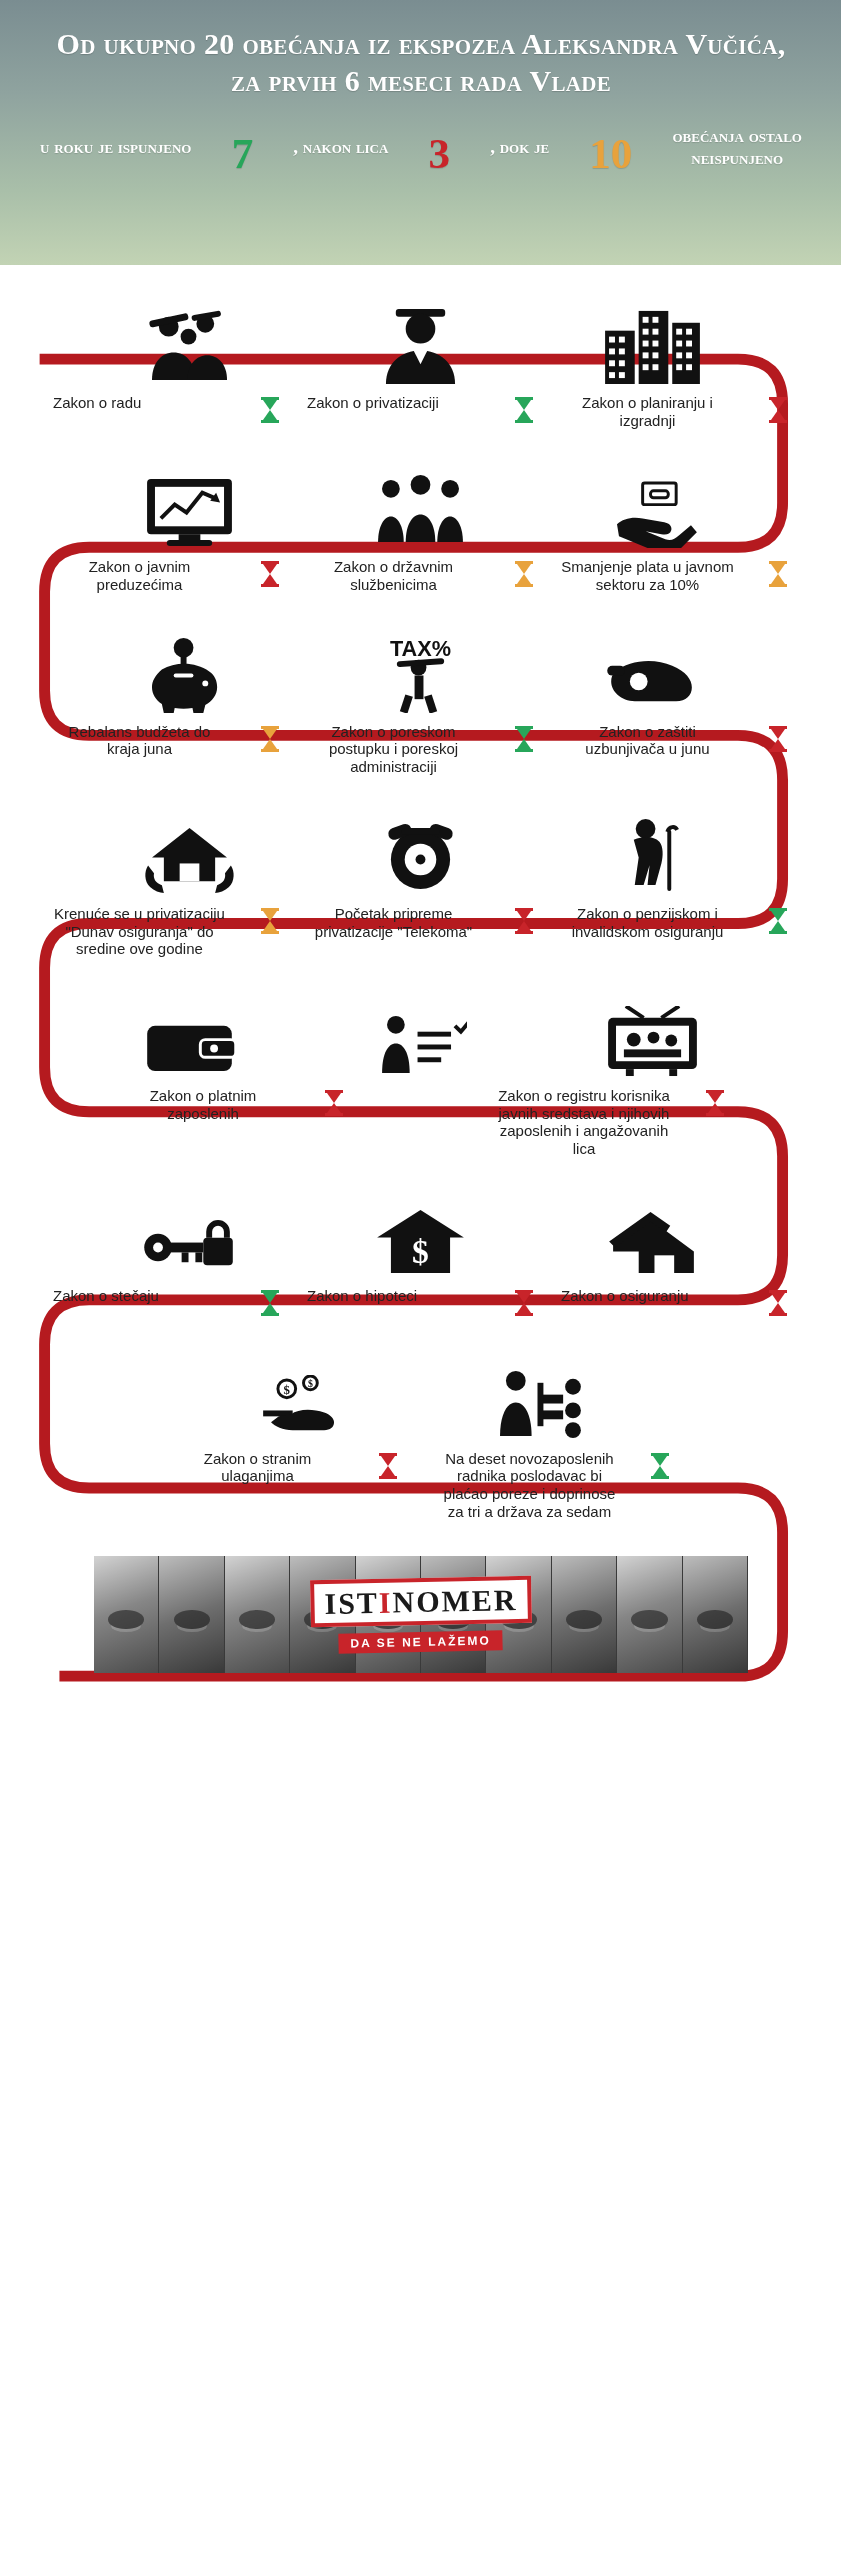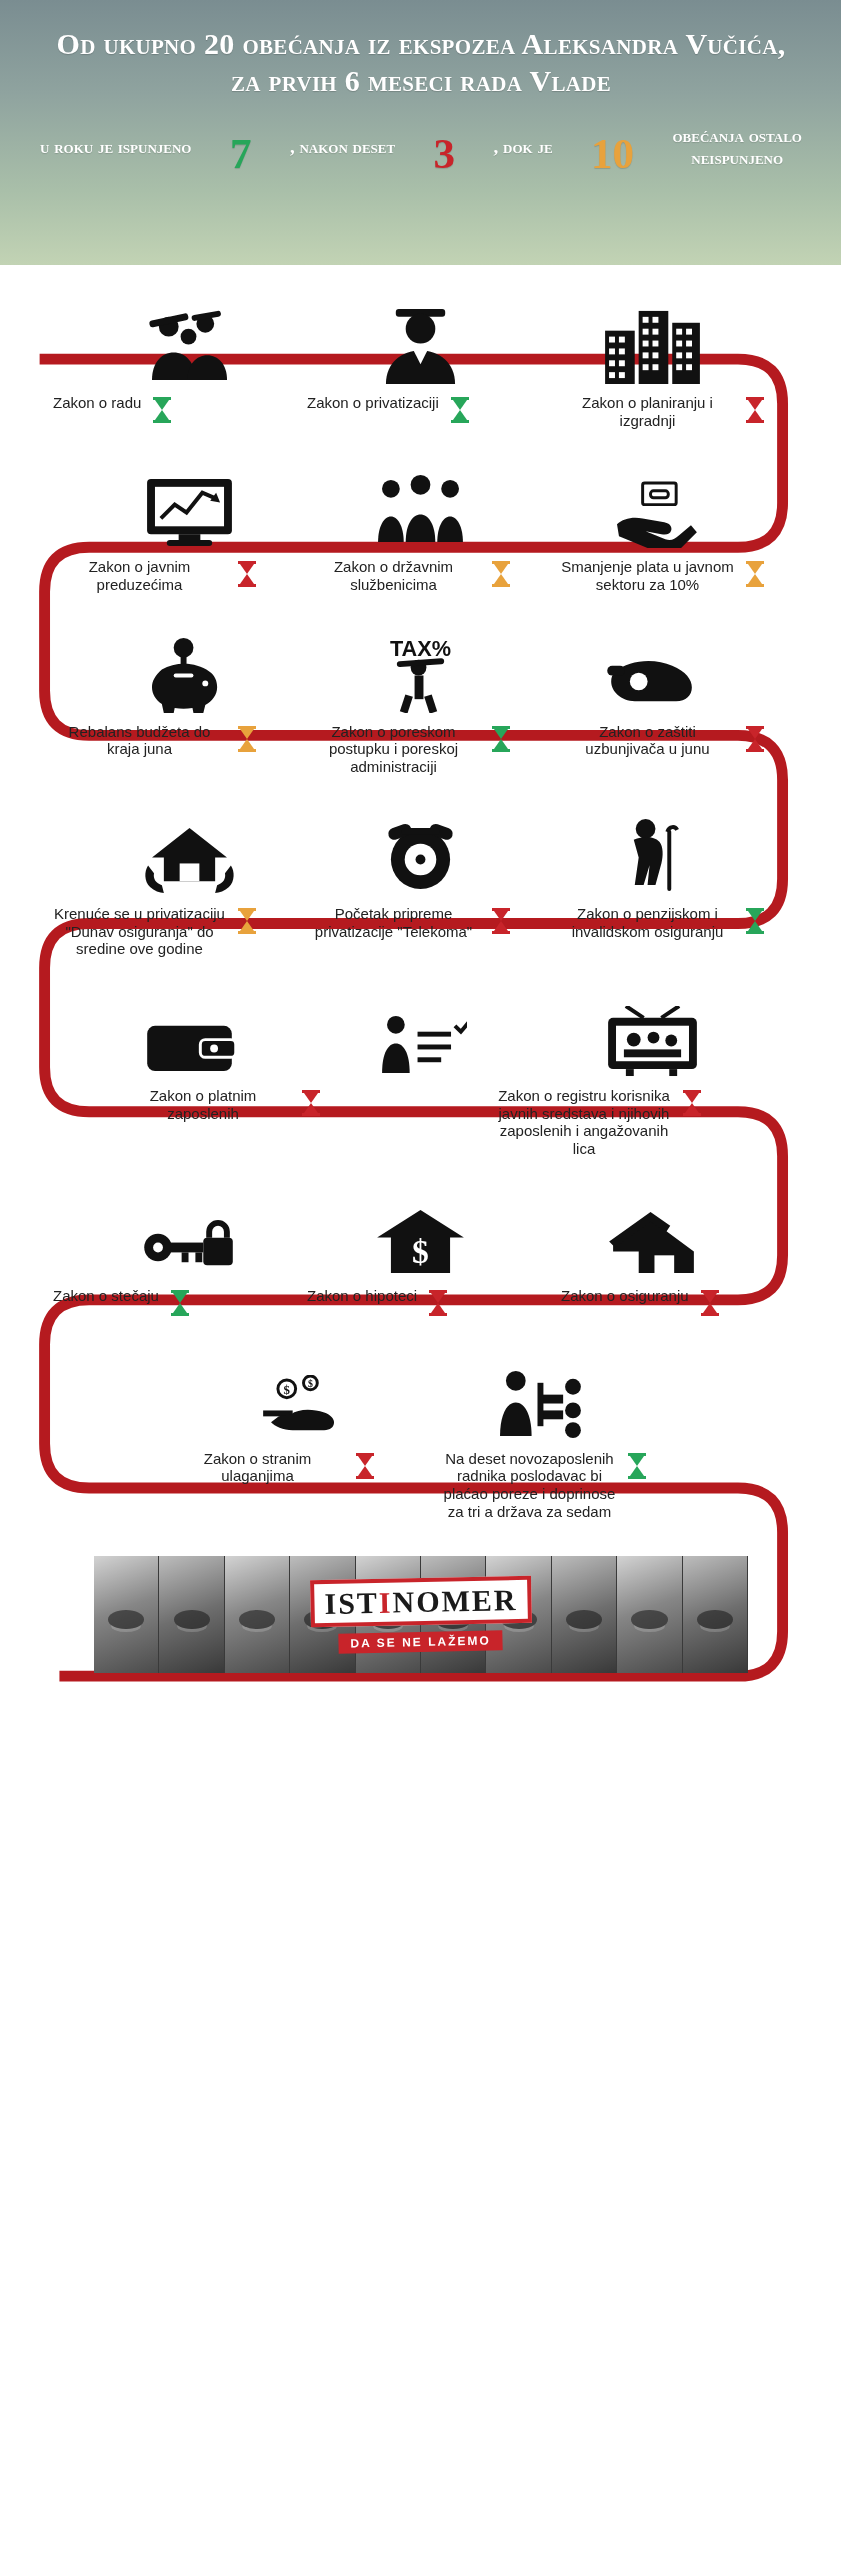--- a/index.html
+++ b/index.html
@@ -83,21 +83,21 @@
     display: flex;
     justify-content: space-around;
     align-items: flex-start;
     padding: 10px 40px 0 40px;
   }
   .labels.two { padding: 10px 149px 0 149px; }
   .label-cell {
     width: 228px;
     display: flex;
     align-items: flex-start;
-    justify-content: flex-start;
+    justify-content: space-between;
     gap: 10px;
   }
   .label-text {
     font-size: 15px;
     line-height: 1.18;
     text-align: center;
     color: #222;
     max-width: 173px;
   }
   .hourglass { flex: 0 0 auto; margin-top: 2px; }
@@ -167,21 +167,21 @@
 </head>
 <body>
 
 <div class="page">
 
   <div class="header">
     <div class="header-title">Od ukupno 20 obećanja iz ekspozea Aleksandra Vučića, za prvih 6 meseci rada Vlade</div>
     <div class="header-sub">
       <span>u roku je ispunjeno</span>
       <span class="big-num num-green">7</span>
-      <span>, nakon deset</span>
+      <span>, nakon lica</span>
       <span class="big-num num-red">3</span>
       <span>, dok je</span>
       <span class="big-num num-amber">10</span>
       <span class="sub-stack">
         <span>obećanja ostalo</span><br>
         <span>neispunjeno</span>
       </span>
     </div>
   </div>
 

